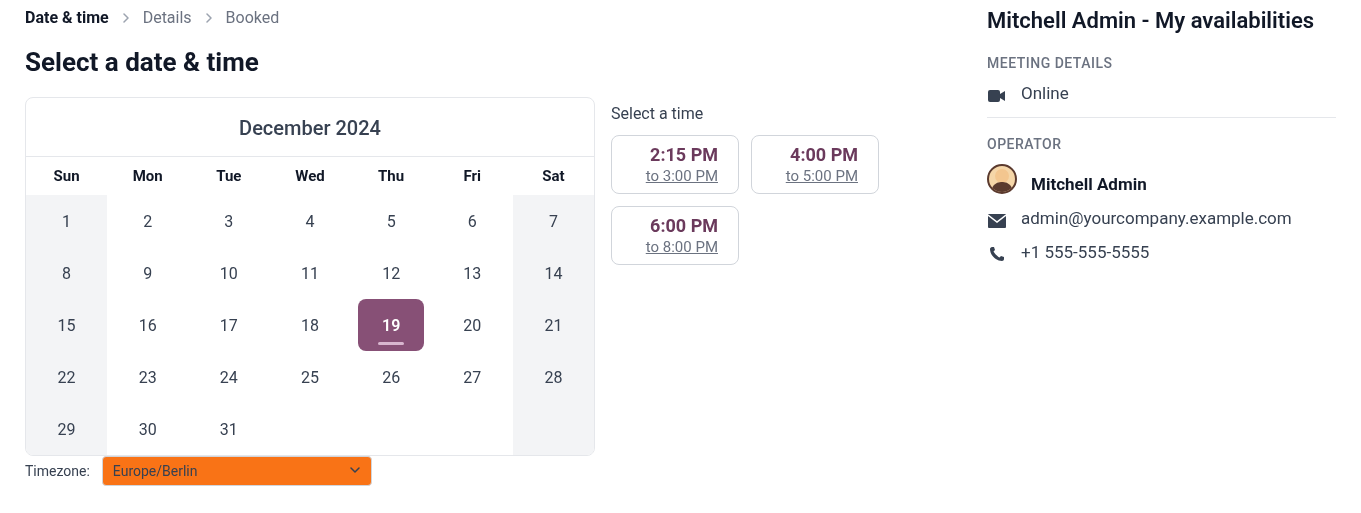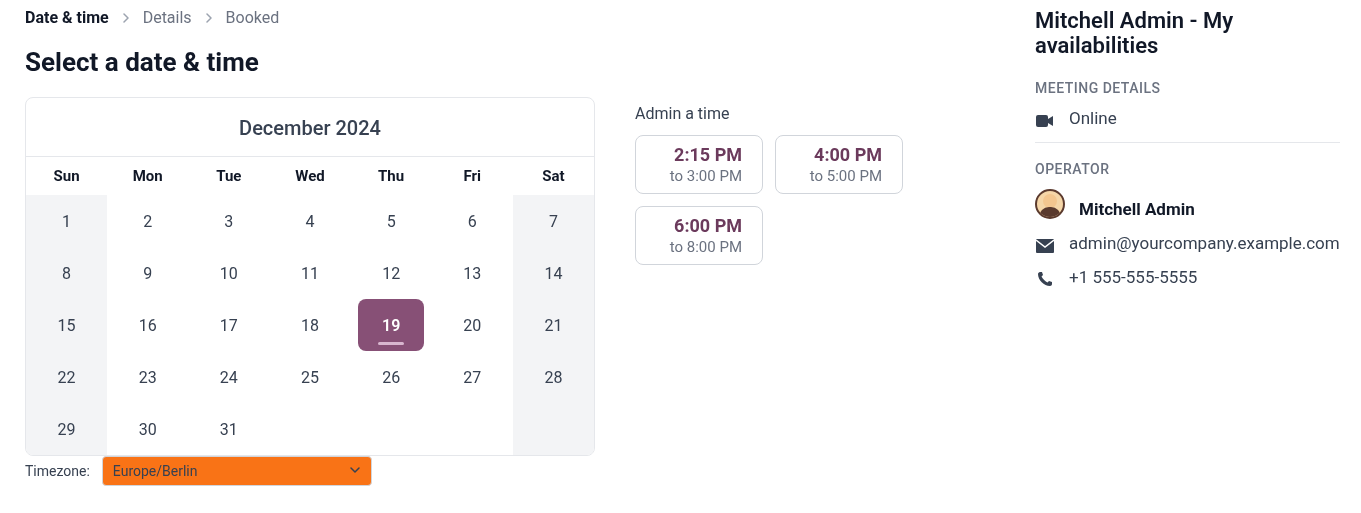--- a/index.html
+++ b/index.html
@@ -8,21 +8,21 @@
       padding: 0;
     }
     body {
       font-family: -apple-system, BlinkMacSystemFont, "Segoe UI", Roboto, "Helvetica Neue", Arial, sans-serif;
       color: #1f2937;
       background: #fff;
       padding: 8px 25px;
     }
     .container {
       display: flex;
-      gap: 40px;
+      gap: 16px;
     }
     .left {
       flex: 0 0 570px;
     }
     .middle {
       flex: 0 0 360px;
     }
     .right {
       flex: 1;
     }
@@ -165,20 +165,21 @@
     }
     .slot .start {
       font-size: 18px;
       font-weight: 700;
       color: #6b3a5c;
     }
     .slot .end {
       font-size: 15px;
       color: #6b7280;
       margin-top: 2px;
+      text-decoration: underline;
     }
     
     .side-title {
       font-size: 22px;
       font-weight: 600;
       color: #111827;
       margin-bottom: 22px;
     }
     .side-section-label {
       font-size: 14px;
@@ -386,21 +387,21 @@
         <span class="caret">
           <svg width="12" height="12" viewBox="0 0 12 12">
               <path d="M2 4 L6 8 L10 4" stroke="#374151" stroke-width="1.5" fill="none" stroke-linecap="round" stroke-linejoin="round"></path>
             </svg>
         </span>
       </div>
     </div>
   </div>
 
   <div class="middle">
-    <div class="slot-heading">Admin a time</div>
+    <div class="slot-heading">Select a time</div>
     <div class="slots" id="slots">
         <div class="slot">
           <div class="start">2:15 PM</div>
           <div class="end">to 3:00 PM</div>
         </div>
         <div class="slot">
           <div class="start">4:00 PM</div>
           <div class="end">to 5:00 PM</div>
         </div>
         <div class="slot">

